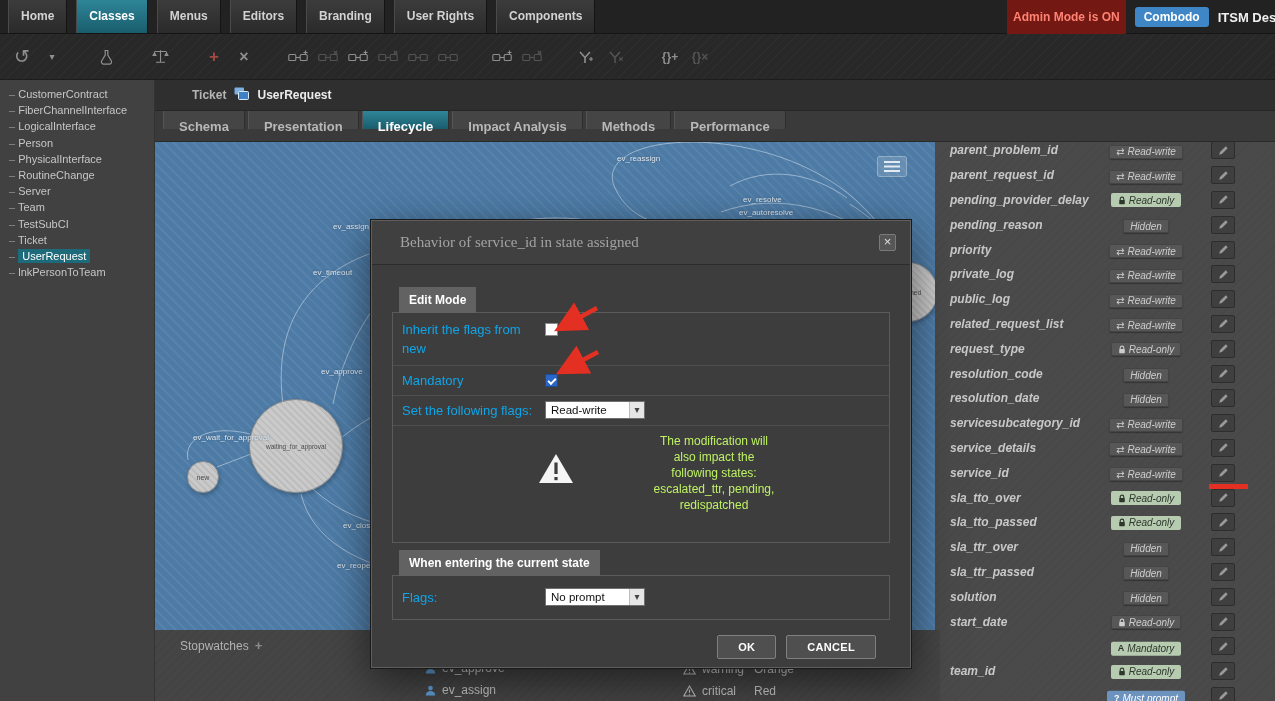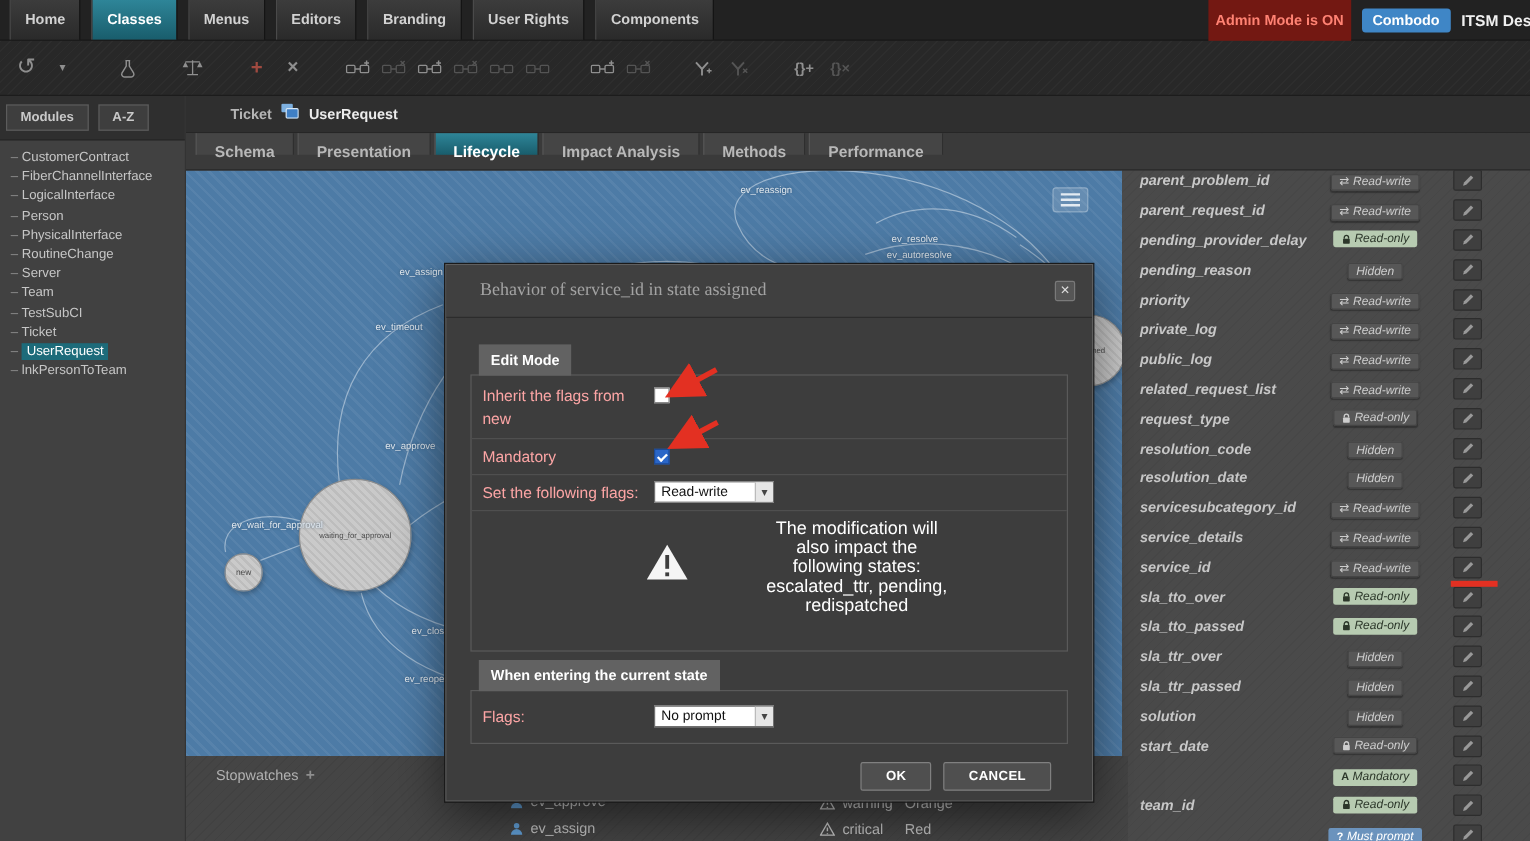--- a/index.html
+++ b/index.html
@@ -102,32 +102,32 @@
   .m-close{width:17px;height:17px;background:#565656;border:1px solid #7a7a7a;color:#e0e0e0;font-size:13px;line-height:14px;text-align:center;border-radius:2px;}
   .m-body{padding:0 20px;}
   .sec-tab{display:inline-block;background:#626262;color:#fff;font-size:12px;font-weight:bold;padding:6px 10px;margin-left:7px;position:relative;top:1px;}
   .sec-tab.first{margin-top:21px;}
   .sec-tab.second{margin-top:6px;}
   .sec-box{border:1px solid #5a5a5a;}
   .m-row{display:flex;align-items:flex-start;padding:7px 9px;border-bottom:1px solid #4f4f4f;}
   .m-row.slim{padding:5px 9px;}
   .m-row.no-b{border-bottom:none;}
   .m-row.f2{padding:12px 9px;}
-  .m-label{width:143px;color:#fca5a5;line-height:19px;}
+  .m-label{width:143px;color:#0ea5e9;line-height:19px;}
   .checkbox{width:13px;height:13px;background:#fff;border:1px solid #8a8a8a;margin-top:3px;position:relative;}
   .checkbox.checked{background:#2a66c8;border-color:#1d4a96;}
   .checkbox.checked::after{content:"";position:absolute;left:2px;top:2.5px;width:6px;height:3px;
     border-left:2px solid #fff;border-bottom:2px solid #fff;transform:rotate(-45deg);}
   .select{display:inline-flex;align-items:center;background:#fff;border:1px solid #707070;height:18px;width:100px;font-size:11.5px;color:#111;}
   .select .sv{flex:1;padding-left:5px;white-space:nowrap;overflow:hidden;}
   .select .sarrow{width:15px;text-align:center;color:#444;font-size:9px;background:#e6e6e6;border-left:1px solid #bbb;height:16px;line-height:16px;}
   .warn-block{position:relative;height:116px;}
   .warn-icon{position:absolute;left:145px;top:27px;}
   .warn-text{position:absolute;left:226px;top:7px;width:190px;text-align:center;}
-  .warn-line{font-size:15px;color:#ffffff;line-height:16px;}
+  .warn-line{font-size:12px;color:#bef264;line-height:16px;}
   .m-footer{position:absolute;right:34px;bottom:8px;display:flex;gap:10px;}
   .m-btn{background:#4f4f4f;border:1px solid #808080;color:#fff;font-weight:bold;font-size:11px;padding:5px 20px;border-radius:2px;font-family:inherit;letter-spacing:0.3px;}
   
   #annotations{position:absolute;left:0;top:0;z-index:80;pointer-events:none;}
 </style>
 </head>
 <body>
 
 <header id="topnav">
   <div id="nav-tabs">
@@ -246,24 +246,20 @@
     </div>
     <div class="tb-btn gs">
       <span class="tglyph" style="font-size:12px">{}+</span>
     </div>
     <div class="tb-btn disabled">
       <span class="tglyph" style="font-size:12px">{}×</span>
     </div>
   </div>
 
 <aside id="sidebar">
-  <div class="side-top">
-    <button class="side-tab-btn">Modules</button>
-    <button class="side-tab-btn">A-Z</button>
-  </div>
   <ul class="class-list">
       <li class="cls-item"><span class="cls-label">CustomerContract</span></li>
       <li class="cls-item"><span class="cls-label">FiberChannelInterface</span></li>
       <li class="cls-item"><span class="cls-label">LogicalInterface</span></li>
       <li class="cls-item"><span class="cls-label">Person</span></li>
       <li class="cls-item"><span class="cls-label">PhysicalInterface</span></li>
       <li class="cls-item"><span class="cls-label">RoutineChange</span></li>
       <li class="cls-item"><span class="cls-label">Server</span></li>
       <li class="cls-item"><span class="cls-label">Team</span></li>
       <li class="cls-item"><span class="cls-label">TestSubCI</span></li>

